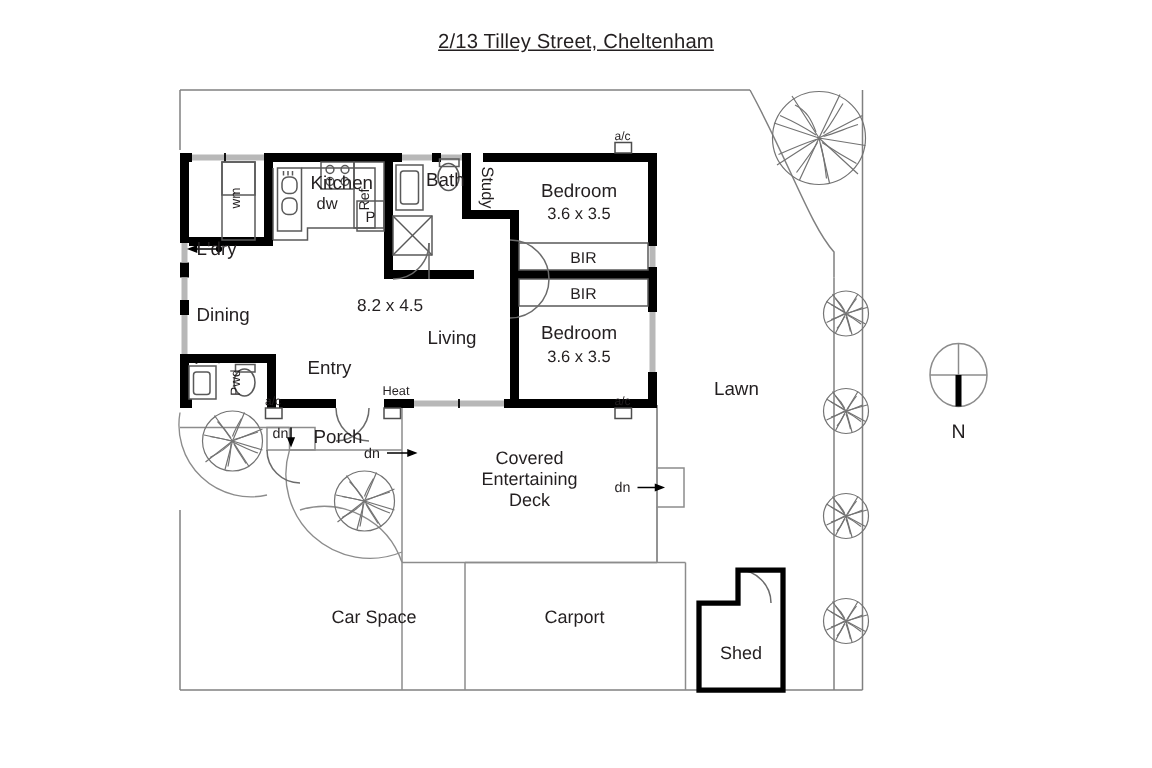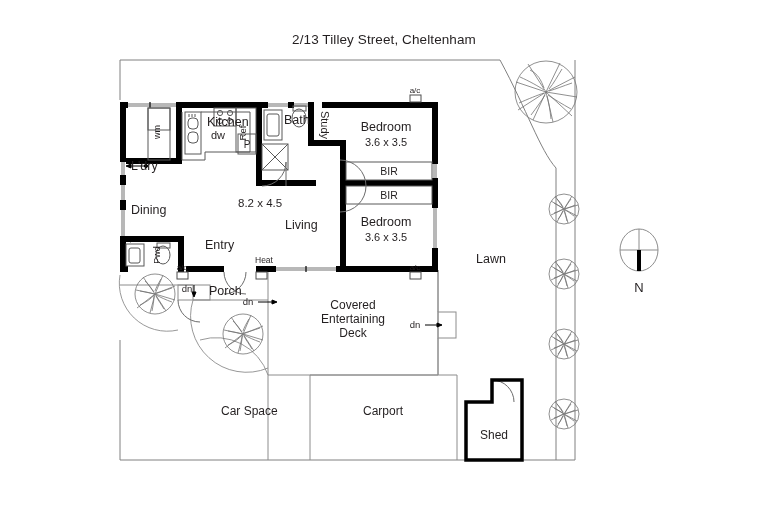--- a/index.html
+++ b/index.html
@@ -16,27 +16,28 @@
     position: relative;
   }
   #page {
     position: relative;
     width: 768px;
     height: 512px;
     background: #ffffff;
   }
   #plan-title {
     position: absolute;
-    top: 32px;
+    top: 20px;
     left: 0;
     width: 768px;
     text-align: center;
     font-size: 13.5px;
     color: #231f20;
     letter-spacing: 0.1px;
+    text-decoration: underline;
   }
   #floorplan-svg {
     position: absolute;
     top: 0;
     left: 0;
   }
   .lbl {
     font-family: "Liberation Sans", sans-serif;
     fill: #231f20;
   }

